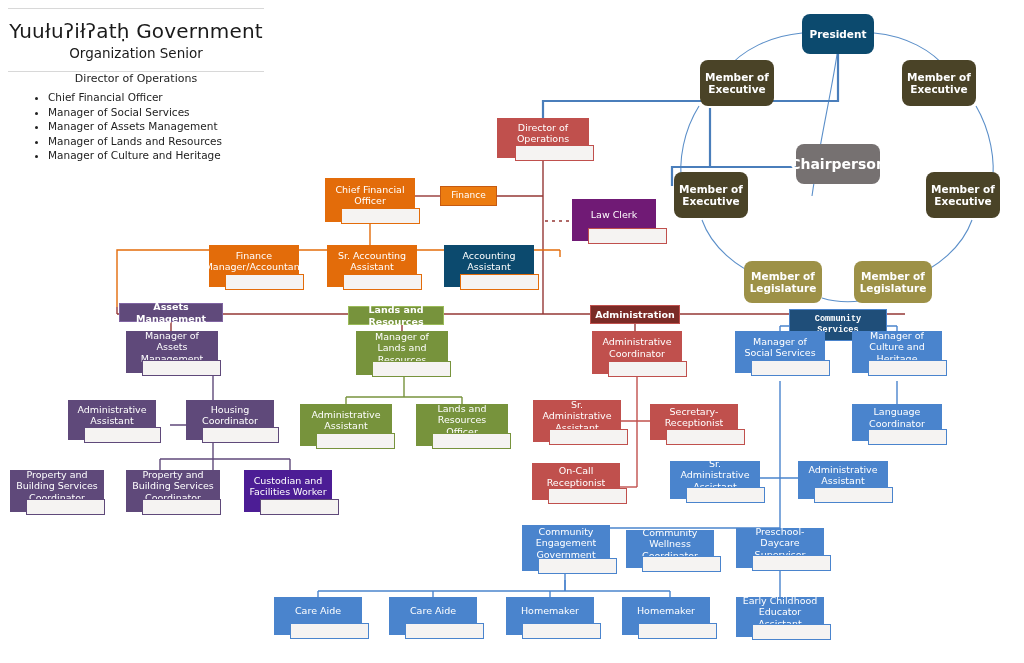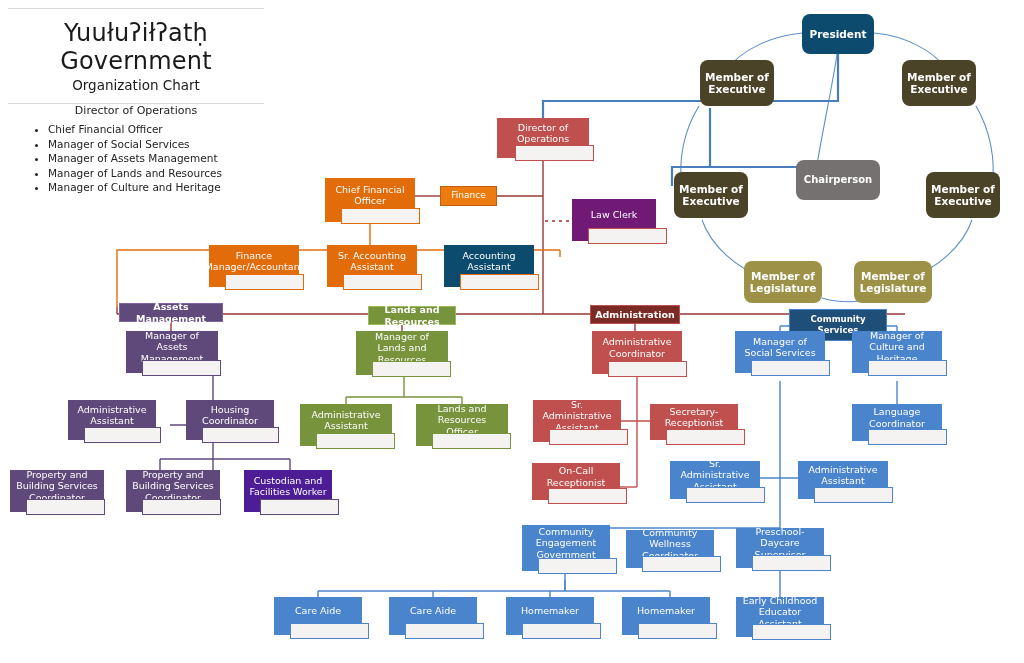--- a/index.html
+++ b/index.html
@@ -6,21 +6,21 @@
   body{width:1024px;height:663px;position:relative;overflow:hidden;
        font-family:"DejaVu Sans","Liberation Sans",sans-serif;
        -webkit-font-smoothing:antialiased;}
 
   #canvas{position:absolute;left:0;top:0;width:1024px;height:663px;}
   #svg-lines{position:absolute;left:0;top:0;width:1024px;height:663px;pointer-events:none;}
 
   
   .title-block{position:absolute;left:8px;top:8px;width:256px;}
   .rule{border-top:1px solid #d8d8d8;height:0;margin:0;}
-  .org-title{font-size:24px;color:#1a1a1a;text-align:center;padding:10px 0 2px;letter-spacing:0.2px;}
+  .org-title{font-size:20px;color:#1a1a1a;text-align:center;padding:10px 0 2px;letter-spacing:0.2px;}
   .org-sub{font-size:13.5px;color:#1a1a1a;text-align:center;padding-bottom:10px;}
   .sm-head{font-size:13.5px;color:#e06666;text-align:center;padding:8px 0 4px;}
   .sm-sub{font-size:11px;color:#222;text-align:center;padding-bottom:5px;}
   .sm-list{margin:0;padding:0 0 0 40px;list-style:disc;}
   .sm-list li{font-size:10.5px;color:#222;line-height:14.6px;}
 
   
   .gnode{position:absolute;border-radius:8px;display:flex;align-items:center;
          justify-content:center;text-align:center;color:#fff;font-weight:bold;
          font-size:10.5px;line-height:12.5px;padding:2px 4px;box-sizing:border-box;}
@@ -133,21 +133,21 @@
       <path d="M 550 591 L 550 597"></path>
       <path d="M 670 591 L 670 597"></path>
       <path d="M 780 580 L 780 597"></path>
       <path d="M 565 563 L 565 591"></path>
     </g>
   </svg>
 
   <div class="title-block">
     <div class="rule"></div>
     <div class="org-title">Yuułuʔiłʔatḥ Government</div>
-    <div class="org-sub">Organization Chart</div>
+    <div class="org-sub">Organization Senior</div>
     <div class="rule"></div>
     <div class="sm-sub">Director of Operations</div>
     <ul class="sm-list">
       <li>Chief Financial Officer</li>
       <li>Manager of Social Services</li>
       <li>Manager of Assets Management</li>
       <li>Manager of Lands and Resources</li>
       <li>Manager of Culture and Heritage</li>
     </ul>
   </div>
@@ -169,21 +169,21 @@
     <span class="lbl">Member of Executive</span>
   </div>
 
   <div class="gnode" style="left:744px;top:261px;width:78px;height:42px;background:#9d9147;">
     <span class="lbl">Member of Legislature</span>
   </div>
   <div class="gnode" style="left:854px;top:261px;width:78px;height:42px;background:#9d9147;">
     <span class="lbl">Member of Legislature</span>
   </div>
 
-  <div class="gnode" style="left:796px;top:160px;width:84px;height:40px;background:#767171;font-size:10px;">
+  <div class="gnode" style="left:796px;top:144px;width:84px;height:40px;background:#767171;font-size:14px;">
     <span class="lbl">Chairperson</span>
   </div>
 
   <div class="obox" style="left:497px;top:118px;width:92px;height:40px;">
     <div class="body" style="background:#c0504d;">
       <span class="lbl">Director of Operations</span>
     </div>
     <div class="plate" style="left:18px;top:27px;width:79px;height:16px;border:1.2px solid #c0504d;"></div>
   </div>
 
@@ -227,33 +227,33 @@
     </div>
     <div class="plate" style="left:16px;top:29px;width:79px;height:16px;border:1.2px solid #e36c0a;"></div>
   </div>
 
   <div class="obox hdr" style="left:119px;top:303px;width:104px;height:19px;">
     <div class="body" style="background:#604a7b;border:1.2px solid #8064a2;padding:1px 4px;">
       <span class="lbl">Assets Management</span>
     </div>
   </div>
 
-  <div class="obox hdr" style="left:348px;top:306px;width:88px;height:19px;margin-left:20px;">
+  <div class="obox hdr" style="left:348px;top:306px;width:96px;height:19px;">
     <div class="body" style="background:#77933c;border:1.2px solid #9bbb59;padding:1px 4px;">
       <span class="lbl">Lands and Resources</span>
     </div>
   </div>
 
   <div class="obox hdr" style="left:590px;top:305px;width:90px;height:19px;">
     <div class="body" style="background:#7b2b26;border:1.2px solid #c0504d;padding:1px 4px;">
       <span class="lbl">Administration</span>
     </div>
   </div>
 
-  <div class="obox hdr" style="left:789px;top:309px;width:98px;height:32px;">
+  <div class="obox hdr" style="left:789px;top:309px;width:98px;height:32px;font-family:Liberation Mono, monospace;">
     <div class="body" style="background:#1f4e79;border:1.2px solid #4a84cd;padding:1px 4px;font-size:8.6px;">
       <span class="lbl">Community Services</span>
     </div>
   </div>
 
   <div class="obox" style="left:126px;top:331px;width:92px;height:42px;">
     <div class="body" style="background:#5f497a;">
       <span class="lbl">Manager of Assets Management</span>
     </div>
     <div class="plate" style="left:16px;top:29px;width:79px;height:16px;border:1.2px solid #5f497a;"></div>

